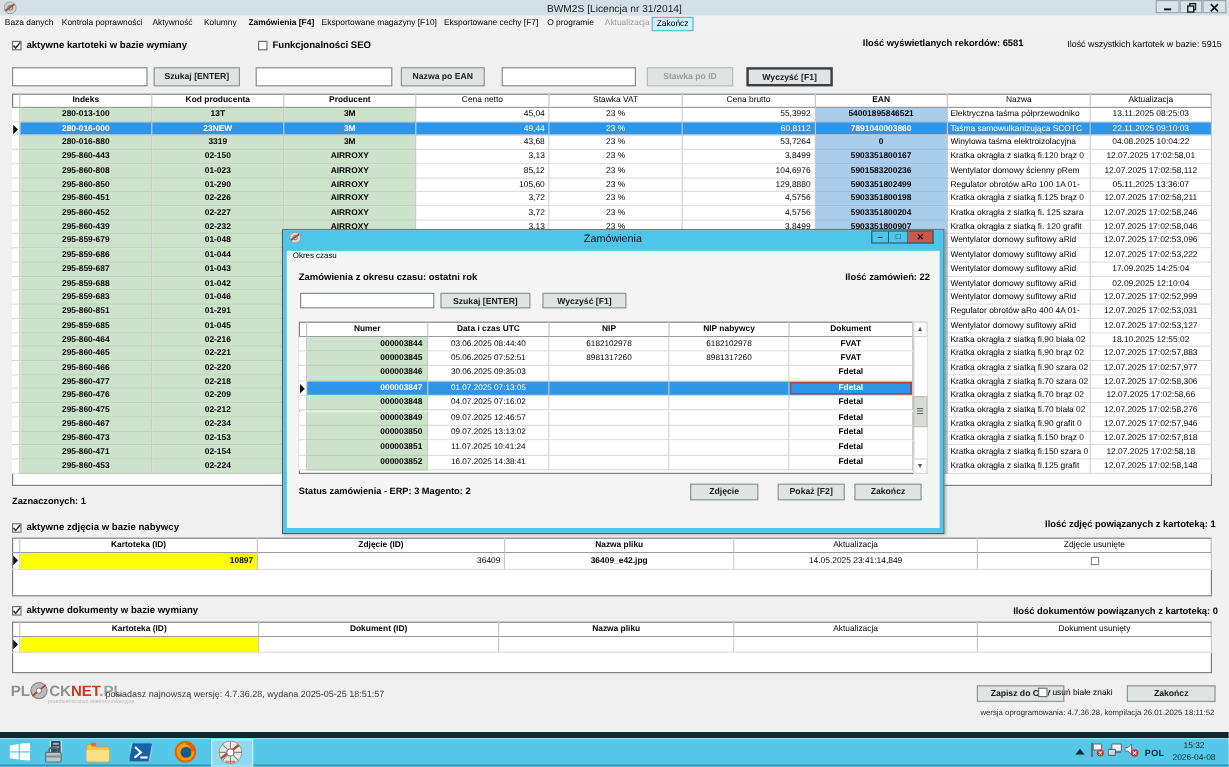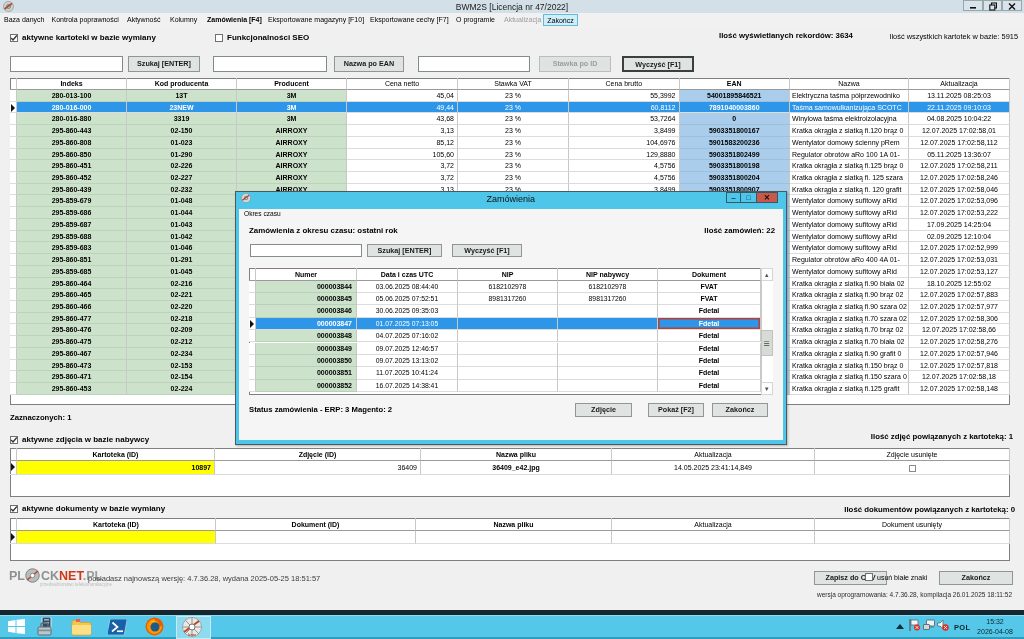--- a/index.html
+++ b/index.html
@@ -8,21 +8,21 @@
 .btn{position:absolute;background:#dfe3e2;border:1px solid #8f9694;text-align:center;font-weight:bold;font-size:7.2px;color:#1a1a1a;}
 .inp{position:absolute;background:#fff;border:1px solid #828c8f;}
 .cell{position:absolute;overflow:hidden;white-space:nowrap;}
 </style></head><body>
 <div class="a" style="left:0;top:0;width:1024px;height:13px;background:#d3e0e7;"></div>
 <svg class="a" style="left:3px;top:1px;" width="11" height="11" viewBox="0 0 11 11">
     <circle cx="5.5" cy="5.5" r="5" fill="#cfd3d0" stroke="#8a8a86" stroke-width="0.6"></circle>
     <path d="M1.5 8 L9 2.5" stroke="#b8452c" stroke-width="1.6"></path>
     <circle cx="5.5" cy="5.5" r="2" fill="none" stroke="#6c6c68" stroke-width="0.8"></circle>
   </svg>
-<div class="a" style="left:0;top:2px;width:1024px;text-align:center;font-size:8.5px;color:#1b1b1b;">BWM2S [Licencja nr 47/2022]</div>
+<div class="a" style="left:0;top:2px;width:1024px;text-align:center;font-size:8.5px;color:#1b1b1b;">BWM2S [Licencja nr 31/2014]</div>
 <div class="a" style="left:963.0px;top:0;width:19.7px;height:11px;background:#d9e4ea;border:1px solid #99a6ab;text-align:center;"><svg width="8" height="9" viewBox="0 0 8 9" style="margin-top:1px">
       <rect x="1" y="5" width="6" height="1.6" fill="#111"></rect>
     </svg></div>
 <div class="a" style="left:982.7px;top:0;width:19.7px;height:11px;background:#d9e4ea;border:1px solid #99a6ab;text-align:center;"><svg width="8" height="9" viewBox="0 0 8 9" style="margin-top:1px">
       <rect x="2.5" y="1" width="5" height="5" fill="none" stroke="#111" stroke-width="1.1"></rect>
       <rect x="0.8" y="3" width="5" height="5" fill="#d9e4ea" stroke="#111" stroke-width="1.1"></rect>
     </svg></div>
 <div class="a" style="left:1002.4px;top:0;width:19.7px;height:11px;background:#d9e4ea;border:1px solid #99a6ab;text-align:center;"><svg width="8" height="9" viewBox="0 0 8 9" style="margin-top:1px">
       <path d="M1 1.5 L7 7.5 M7 1.5 L1 7.5" stroke="#111" stroke-width="1.4"></path>
     </svg></div>
@@ -37,21 +37,21 @@
 <div class="a" style="left:456.0px;top:16px;font-size:7px;color:#000;">O programie</div>
 <div class="a" style="left:504.0px;top:16px;font-size:7px;color:#9b9b9b;">Aktualizacja</div>
 <div class="a" style="left:543px;top:14px;width:35px;height:12px;background:#cfeefb;border:1px solid #66b7d9;text-align:center;line-height:11px;font-size:7px;">Zakończ</div>
 <div class="a" style="left:10.0px;top:34.0px;width:8px;height:8px;background:#fff;border:1px solid #707070;"></div>
 <svg class="a" style="left:10.0px;top:34.0px;" width="8" height="8" viewBox="0 0 8 8">
     <path d="M1.2 4 L3 6 L6.8 1.5" stroke="#333" stroke-width="1.3" fill="none"></path>
   </svg>
 <div class="a b" style="left:22.0px;top:33.0px;font-size:8.0px;">aktywne kartoteki w bazie wymiany</div>
 <div class="a" style="left:215.0px;top:34.0px;width:8px;height:8px;background:#fff;border:1px solid #707070;"></div>
 <div class="a b" style="left:227.0px;top:33.0px;font-size:8.0px;">Funkcjonalności SEO</div>
-<div class="a b" style="left:719px;top:31px;font-size:7.8px;">Ilość wyświetlanych rekordów: 3634</div>
+<div class="a b" style="left:719px;top:31px;font-size:7.8px;">Ilość wyświetlanych rekordów: 6581</div>
 <div class="a" style="left:0;top:32px;width:1018px;text-align:right;font-size:7.4px;">Ilość wszystkich kartotek w bazie: 5915</div>
 <div class="inp" style="left:10px;top:56px;width:113px;height:16px;"></div>
 <div class="btn" style="left:128px;top:56px;width:72px;height:16px;line-height:14px;">Szukaj [ENTER]</div>
 <div class="inp" style="left:213px;top:56px;width:114px;height:16px;"></div>
 <div class="btn" style="left:334px;top:56px;width:70px;height:16px;line-height:14px;">Nazwa po EAN</div>
 <div class="inp" style="left:418px;top:56px;width:112px;height:16px;"></div>
 <div class="btn" style="left:539px;top:56px;width:72px;height:16px;line-height:14px;color:#9d9d9d;border-color:#b9bdbb;">Stawka po ID</div>
 <div class="btn" style="left:622px;top:56px;width:72px;height:16px;line-height:13px;border:2px solid #3c3f41;">Wyczyść [F1]</div>
 <div class="a" style="left:10px;top:78px;width:1000px;height:327px;background:#fff;border:1px solid #7f7f7f;"></div>
 <div class="cell" style="left:10.0px;top:78px;width:7.0px;height:12px;line-height:12px;text-align:center;border-right:1px solid #c8c8c8;border-bottom:1px solid #9a9a9a;font-size:7px;"></div>

